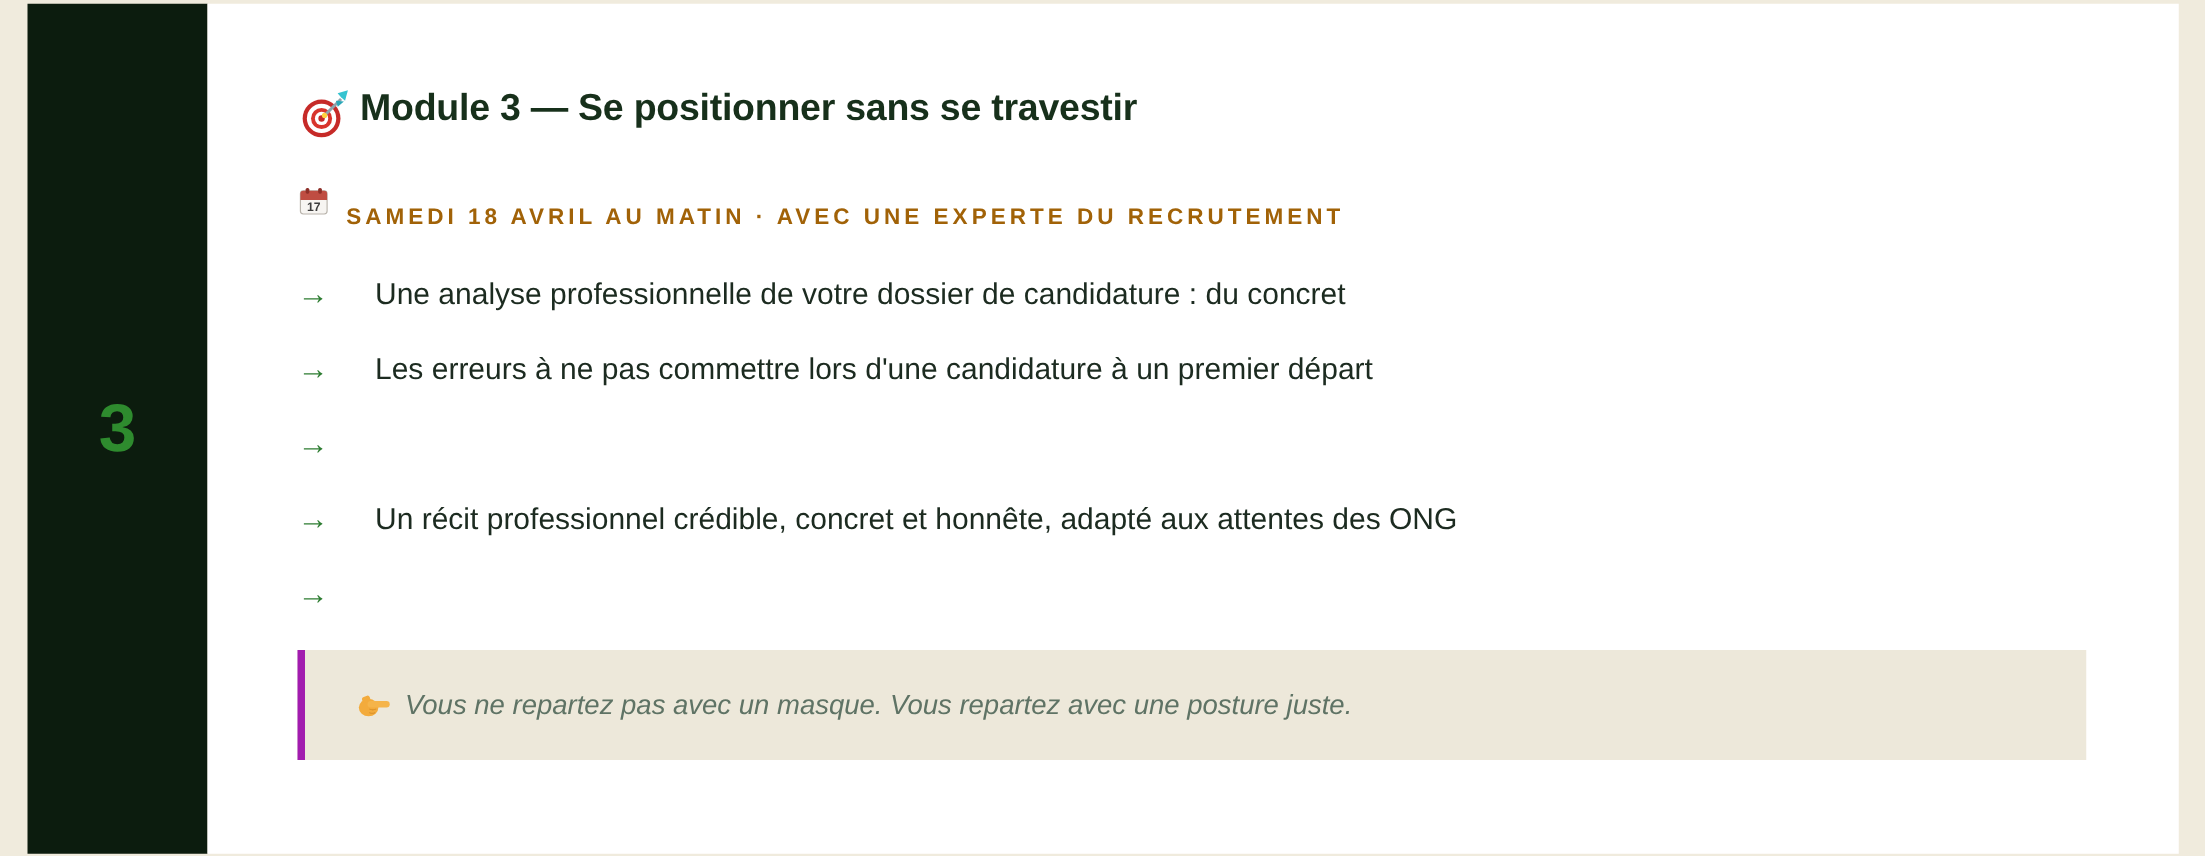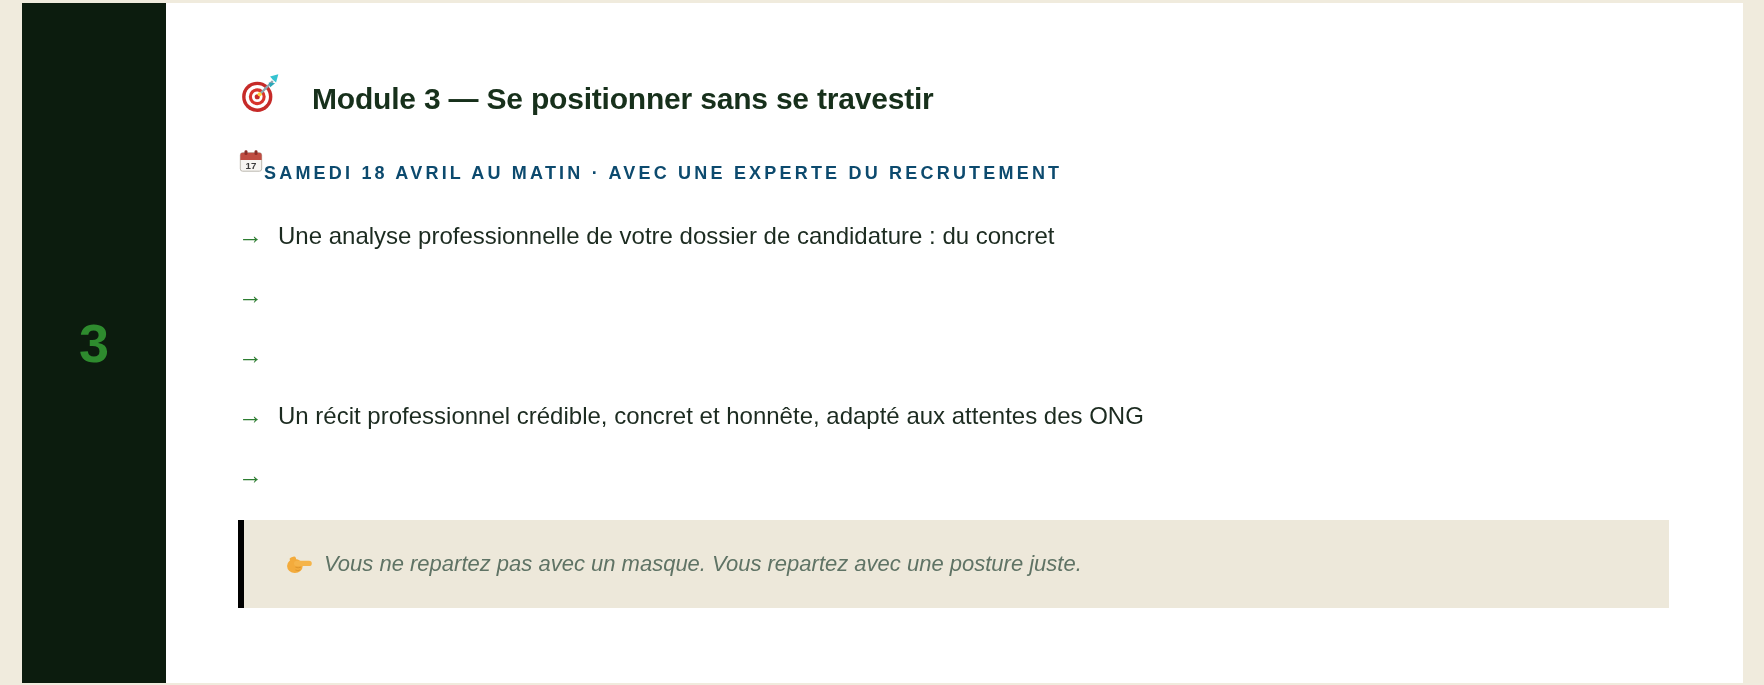--- a/index.html
+++ b/index.html
@@ -28,40 +28,40 @@
     font-size: 54px;
     font-weight: bold;
     line-height: 1;
   }
   .content {
     flex: 1;
     background: #ffffff;
     padding: 67px 74px 0 72px;
   }
   .title-row {
-    display: flex; align-items: flex-end; gap: 30px;
+    display: flex; align-items: flex-start; gap: 6px;
     height: 46px;
   }
   .title-row svg { display: block; }
   .title-text {
     font-size: 30px;
     font-weight: 700;
     color: #17301b;
     letter-spacing: -0.2px;
     white-space: nowrap;
   }
   .date-row {
     margin-top: 34px;
-    display: flex; align-items: center; 
+    display: flex; align-items: center; gap: 13px;
     height: 26px;
   }
   .date-text {
     font-size: 18px;
     font-weight: 600;
-    color: #0c4a6e;
+    color: #a16207;
     letter-spacing: 3.2px;
     white-space: nowrap;
     margin-top: 21px;
   }
   .objectives {
     list-style: none;
     margin-top: 44px;
   }
   .objectives li {
     display: flex;
@@ -71,24 +71,25 @@
   }
   .bullet-arrow {
     color: #2e7d32;
     font-size: 25px;
     flex: 0 0 auto;
   }
   .objective-text {
     font-size: 24px;
     color: #1c2b20;
     white-space: nowrap;
+    margin-left: 22px;
   }
   .callout {
     margin-top: 15px;
-    border-left: 6px solid #000000;
+    border-left: 6px solid #a21caf;
     background: #ede8da;
     padding: 31px 24px 31px 41px;
     display: flex; align-items: center; gap: 11px;
   }
   .callout svg { display: block; flex: 0 0 auto; }
   .callout-text {
     font-size: 22px;
     font-style: italic;
     font-weight: 500;
     color: #5f7365;
@@ -141,20 +142,21 @@
         <span class="date-text">SAMEDI 18 AVRIL AU MATIN · AVEC UNE EXPERTE DU RECRUTEMENT</span>
       </div>
 
       <ul class="objectives">
         <li>
           <span class="bullet-arrow">→</span>
           <span class="objective-text">Une analyse professionnelle de votre dossier de candidature : du concret</span>
         </li>
         <li>
           <span class="bullet-arrow">→</span>
+          <span class="objective-text">Les erreurs à ne pas commettre lors d'une candidature à un premier départ</span>
         </li>
         <li>
           <span class="bullet-arrow">→</span>
         </li>
         <li>
           <span class="bullet-arrow">→</span>
           <span class="objective-text">Un récit professionnel crédible, concret et honnête, adapté aux attentes des ONG</span>
         </li>
         <li>
           <span class="bullet-arrow">→</span>

